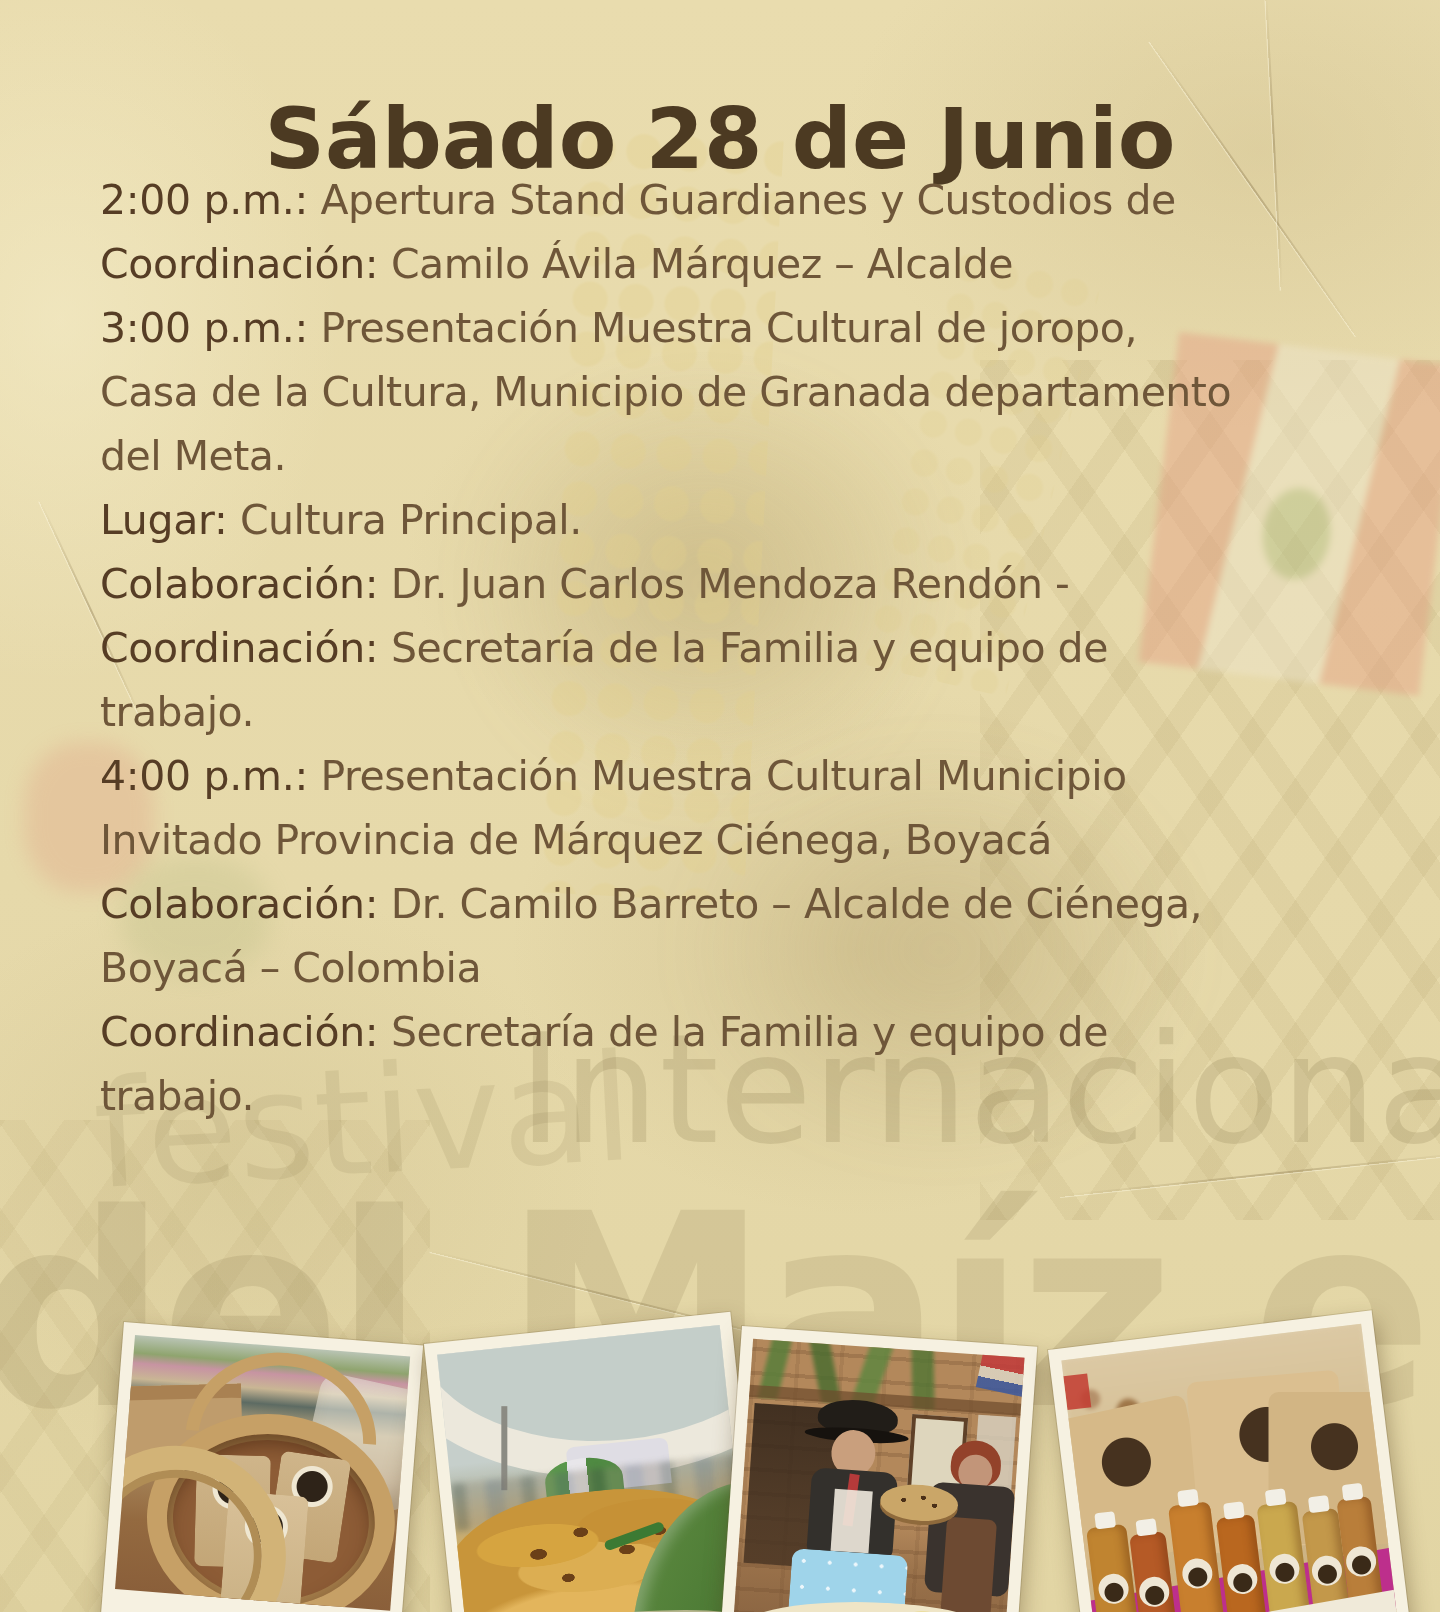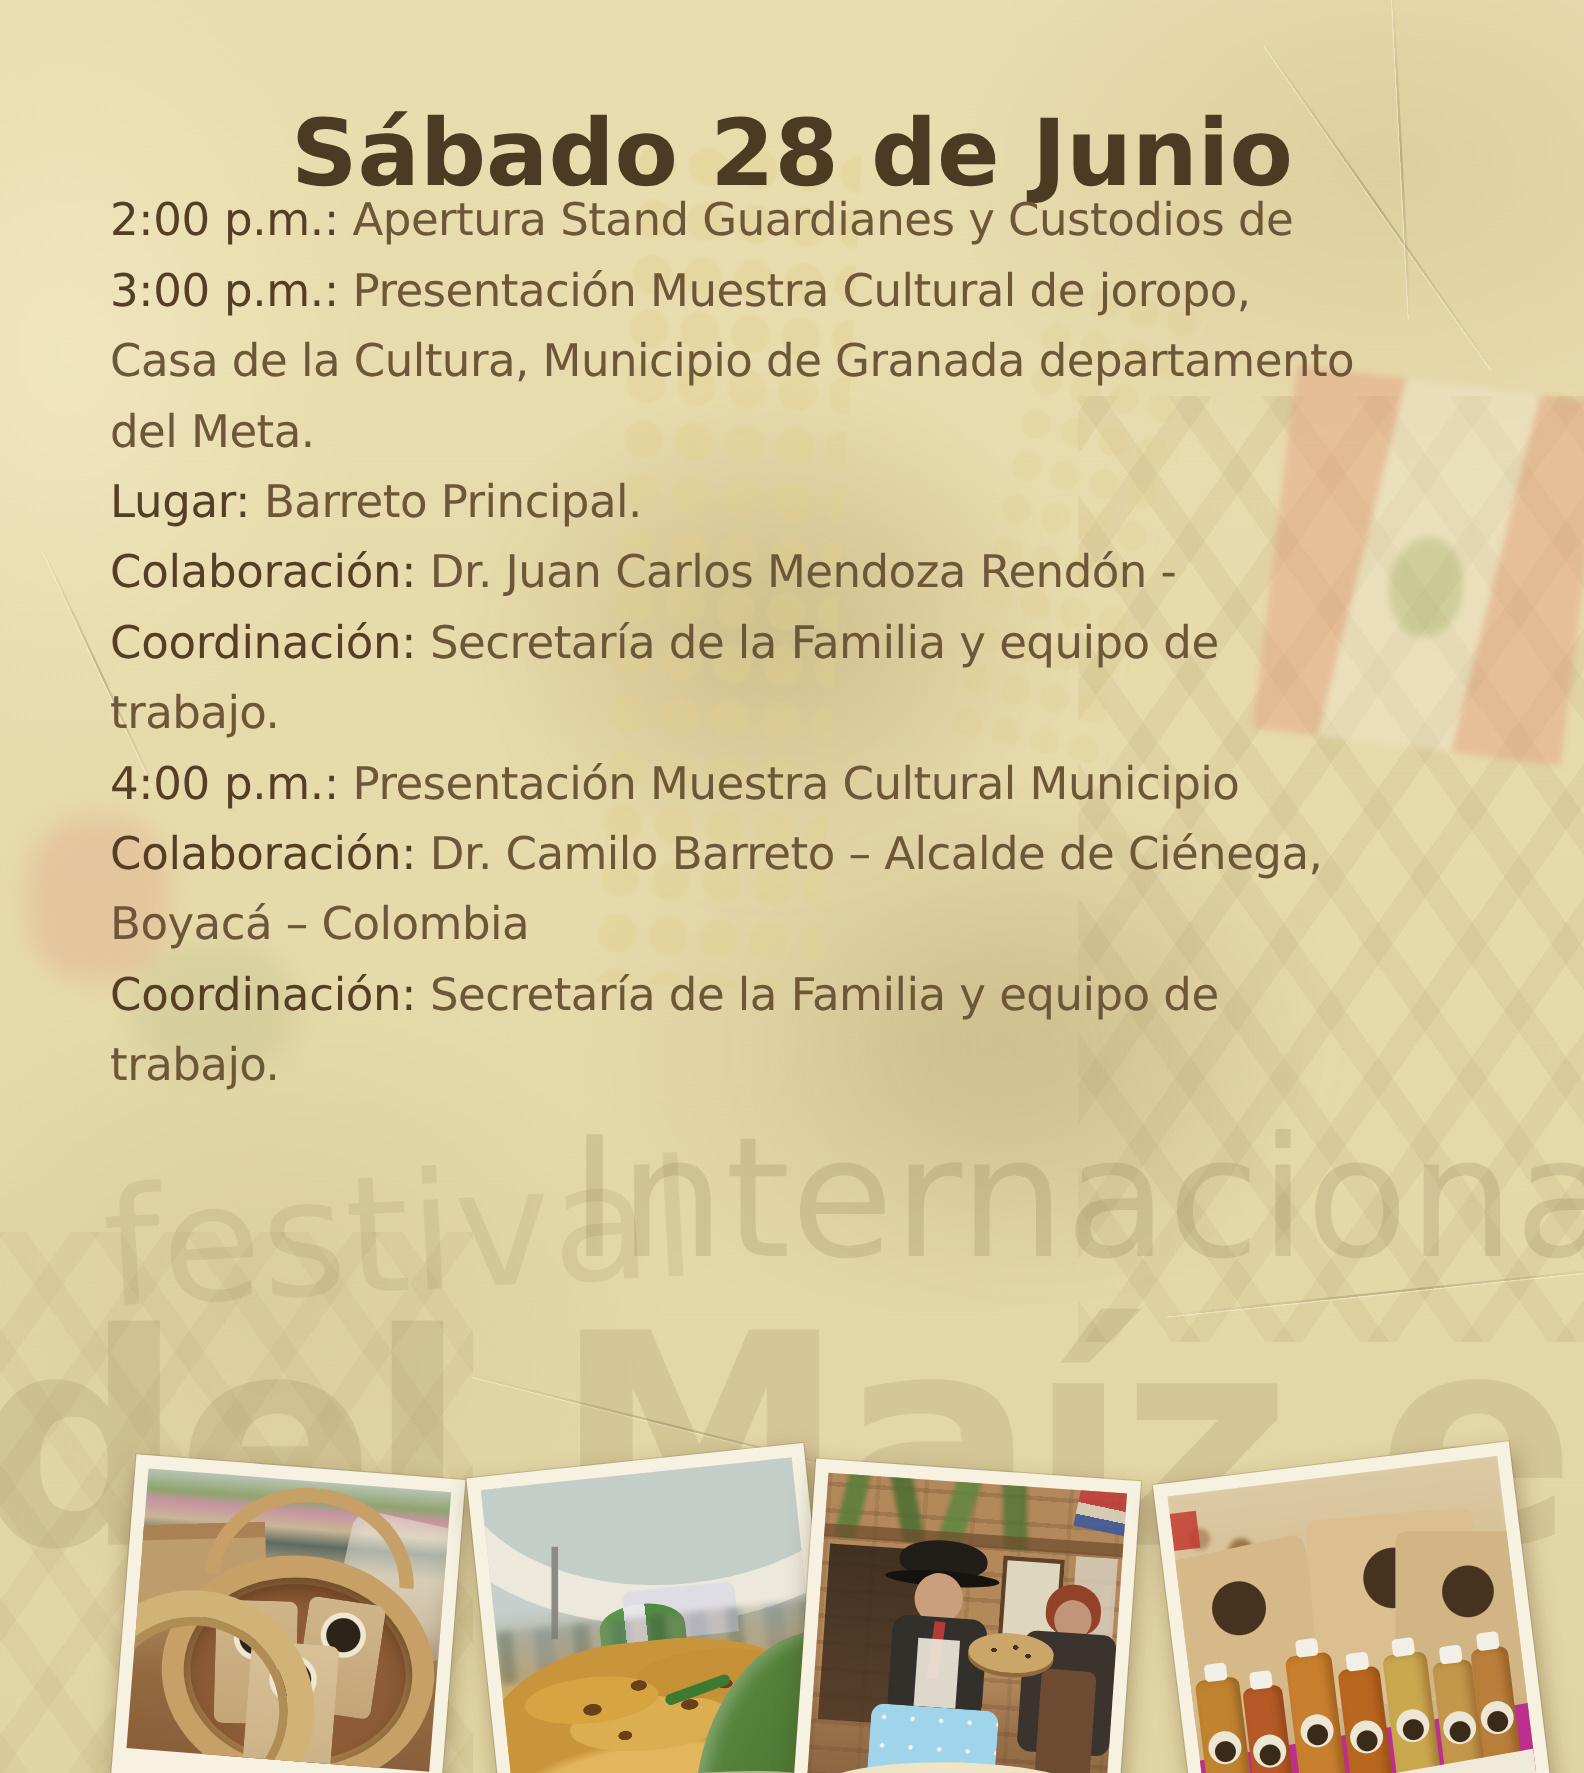--- a/index.html
+++ b/index.html
@@ -180,28 +180,30 @@
   <div class="abs crease" style="left:430px;top:1250px;width:380px;transform:rotate(14deg);"></div>
   <div class="abs crease" style="left:40px;top:500px;width:240px;transform:rotate(65deg);"></div>
   <div class="abs wm" id="wm-festival">festival</div>
   <div class="abs wm" id="wm-internacional">Internacional</div>
   <div class="abs wm" id="wm-bottom">del Maíz el sorbo</div>
 
   <h1 class="abs title">Sábado 28 de Junio</h1>
 
   <div class="abs schedule">
     <p class="ln"><strong>2:00 p.m.:</strong><span> Apertura Stand Guardianes y Custodios de</span></p>
+    <p class="ln"><strong>Coordinación:</strong><span> Camilo Ávila Márquez – Alcalde</span></p>
     <p class="ln"><strong>3:00 p.m.:</strong><span> Presentación Muestra Cultural de joropo,</span></p>
     <p class="ln"><strong></strong><span>Casa de la Cultura, Municipio de Granada departamento</span></p>
     <p class="ln"><strong></strong><span>del Meta.</span></p>
-    <p class="ln"><strong>Lugar:</strong><span> Barreto Principal.</span></p>
+    <p class="ln"><strong>Lugar:</strong><span> Cultura Principal.</span></p>
     <p class="ln"><strong>Colaboración:</strong><span> Dr. Juan Carlos Mendoza Rendón -</span></p>
     <p class="ln"><strong>Coordinación:</strong><span> Secretaría de la Familia y equipo de</span></p>
     <p class="ln"><strong></strong><span>trabajo.</span></p>
     <p class="ln"><strong>4:00 p.m.:</strong><span> Presentación Muestra Cultural Municipio</span></p>
+    <p class="ln"><strong></strong><span>Invitado Provincia de Márquez Ciénega, Boyacá</span></p>
     <p class="ln"><strong>Colaboración:</strong><span> Dr. Camilo Barreto – Alcalde de Ciénega,</span></p>
     <p class="ln"><strong></strong><span>Boyacá – Colombia</span></p>
     <p class="ln"><strong>Coordinación:</strong><span> Secretaría de la Familia y equipo de</span></p>
     <p class="ln"><strong></strong><span>trabajo.</span></p>
   </div>
 
   <div class="polaroid" id="ph1">
     <div class="photo">
       <div class="s p1-box"></div>
       <div class="s p1-plastic"></div>

